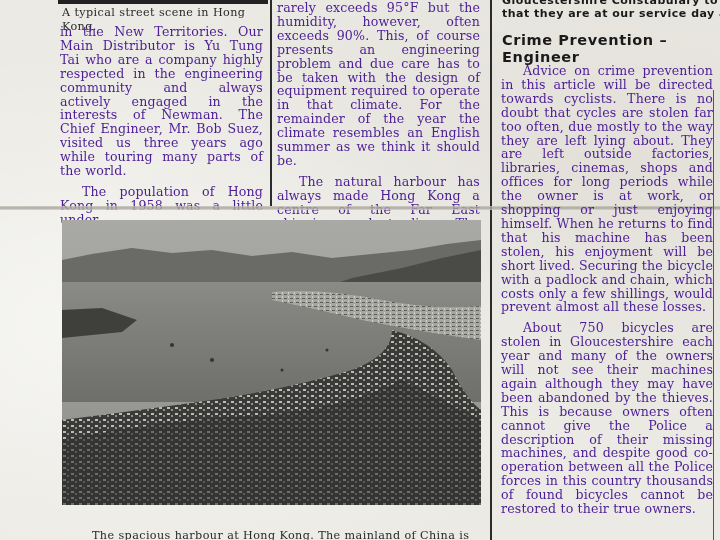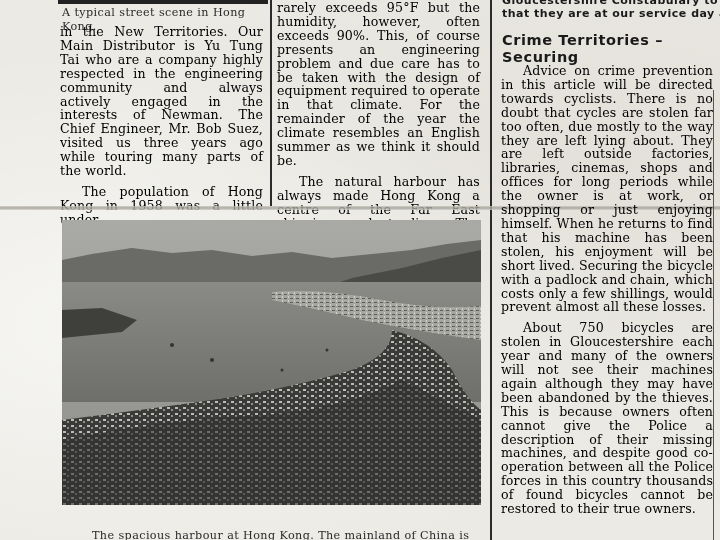--- a/index.html
+++ b/index.html
@@ -25,21 +25,21 @@
       position: absolute; left: 58px; top: 0; width: 210px; height: 4px;
       background: #222;
     }
     .caption {
       position: absolute; font-size: 11.2px;
       line-height: 14px; letter-spacing: 0.4px; color: #2a2a2a;
     }
     .col {
       position: absolute; font-family: "DejaVu Serif", serif;
       font-size: 12.6px; line-height: 13.9px; letter-spacing: 0.15px;
-      text-align: justify; color: #000000;
+      text-align: justify; color: #4c1d95;
     }
     .col p { margin: 0; }
     .col p.indent { text-indent: 22px; margin-top: 7px; }
     .rule-v { position: absolute; width: 2px; background: #2b2b2b; }
     .heading {
       position: absolute; font-family: "DejaVu Sans", sans-serif; font-weight: bold;
       font-size: 14.5px; line-height: 18px; letter-spacing: 0.6px; color: #1a1a1a;
     }
     .top-snippet {
       position: absolute; font-family: "DejaVu Sans", sans-serif; font-weight: bold;
@@ -111,21 +111,21 @@
     <circle cx="220" cy="150" r="1.5" fill="#333"></circle>
     <circle cx="265" cy="130" r="1.5" fill="#333"></circle>
   </svg>
 </div>
 
 <div class="caption" style="left:62px; top:485px; width:420px; text-indent:30px;margin-top:44px;">The spacious harbour at Hong Kong. The mainland of China is in the distance..</div>
 
 <div class="top-snippet" style="left:502px; top:-6px; width:218px;">Gloucestershire Constabulary to</div>
 <div class="top-snippet" style="left:502px; top:7px; width:218px;">that they are at our service day a</div>
 
-<div class="heading" style="left:502px; top:31px;">Crime Territories –</div>
-<div class="heading" style="left:502px; top:48px;">Securing</div>
+<div class="heading" style="left:502px; top:31px;">Crime Prevention –</div>
+<div class="heading" style="left:502px; top:48px;">Engineer</div>
 
 <div class="col" style="left:501px; top:64px; width:212px;">
   <p class="indent" style="margin-top:0">Advice on crime prevention in this article will be directed towards cyclists. There is no doubt that cycles are stolen far too often, due mostly to the way they are left lying about. They are left outside factories, libraries, cinemas, shops and offices for long periods while the owner is at work, or shopping or just enjoying himself. When he returns to find that his machine has been stolen, his enjoyment will be short lived. Securing the bicycle with a padlock and chain, which costs only a few shillings, would prevent almost all these losses.</p>
   <p class="indent">About 750 bicycles are stolen in Gloucestershire each year and many of the owners will not see their machines again although they may have been abandoned by the thieves. This is because owners often cannot give the Police a description of their missing machines, and despite good co-operation between all the Police forces in this country thousands of found bicycles cannot be restored to their true owners.</p>
 </div>
 
 <div class="rule-v" style="left:713px; top:90px; height:450px; width:1px; background:#555;"></div>
 
 </body></html>

